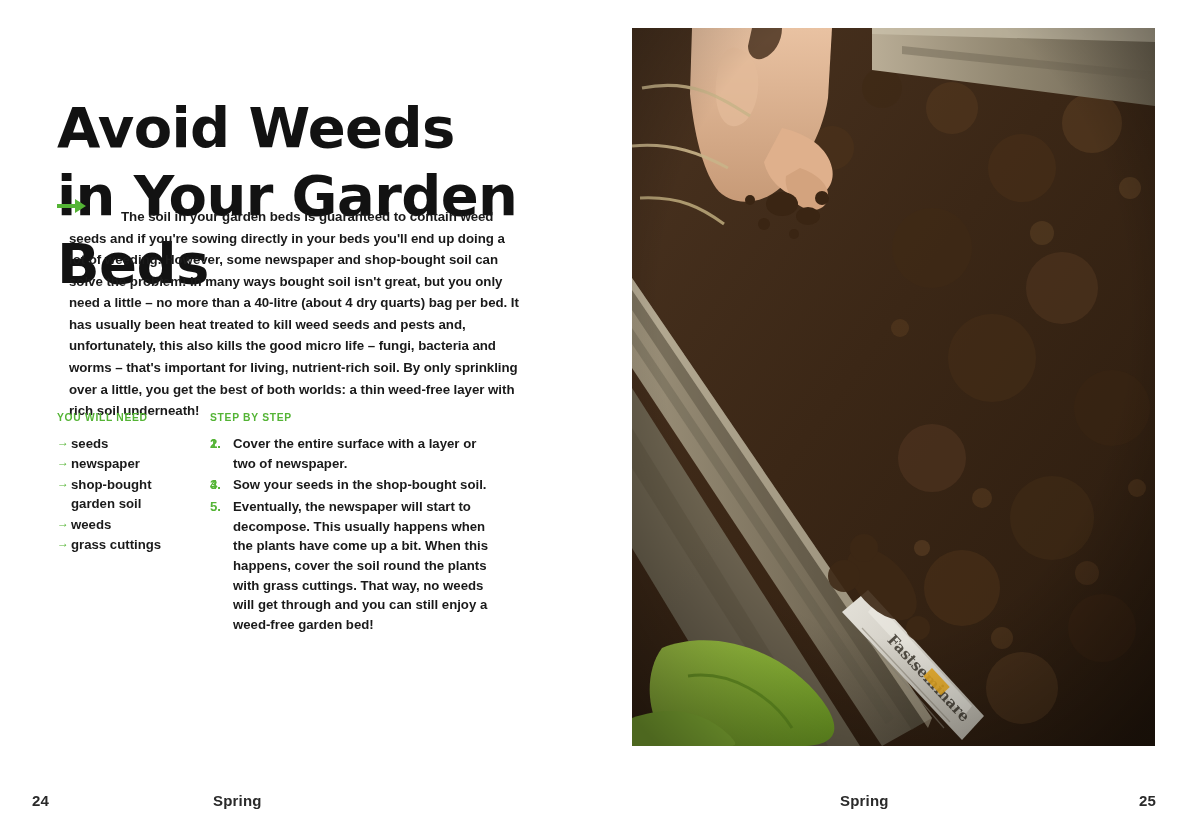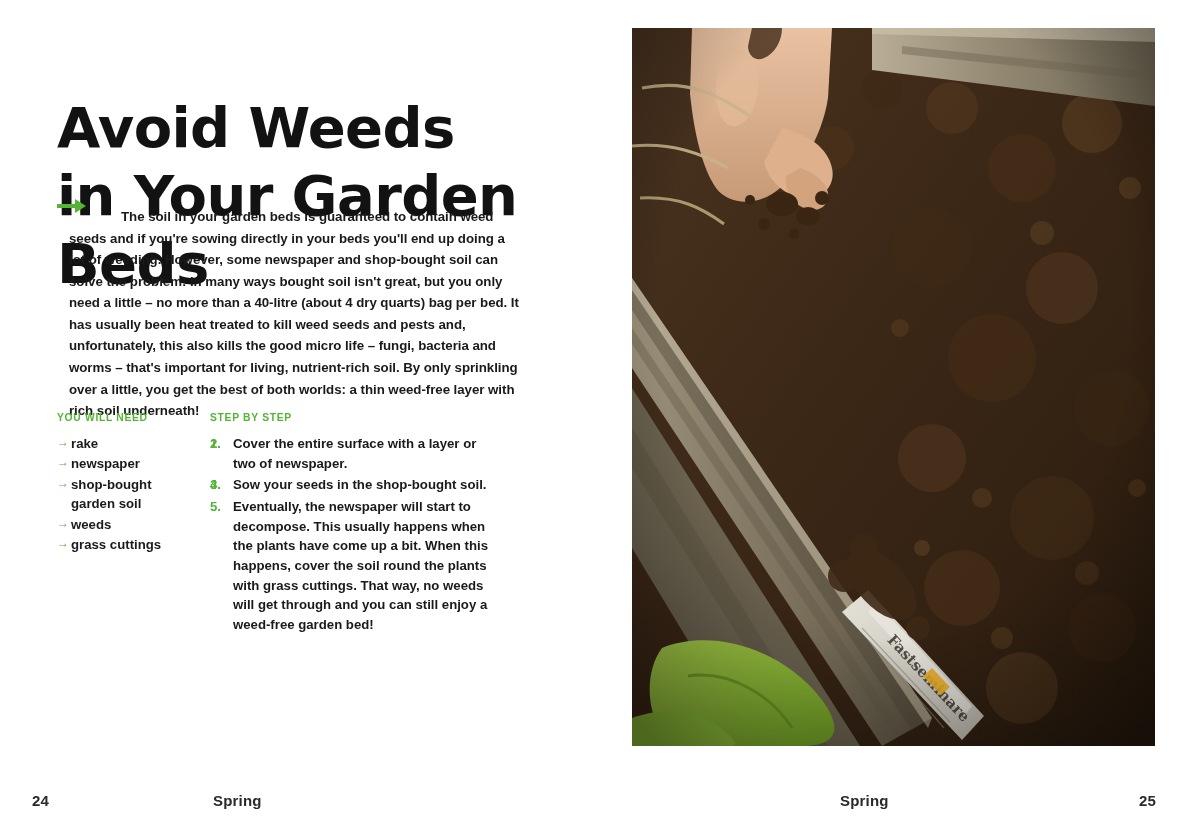--- a/index.html
+++ b/index.html
@@ -174,21 +174,21 @@
 
     <div class="intro-wrap">
       <p class="intro">The soil in your garden beds is guaranteed to contain weed seeds and if you're sowing directly in your beds you'll end up doing a lot of weeding. However, some newspaper and shop-bought soil can solve the problem! In many ways bought soil isn't great, but you only need a little – no more than a 40-litre (about 4 dry quarts) bag per bed. It has usually been heat treated to kill weed seeds and pests and, unfortunately, this also kills the good micro life – fungi, bacteria and worms – that's important for living, nutrient-rich soil. By only sprinkling over a little, you get the best of both worlds: a thin weed-free layer with rich soil underneath!</p>
     </div>
 
     <div class="columns">
 
       <div class="col-need">
         <div class="col-head">YOU WILL NEED</div>
         <ul class="need-list">
-          <li><span class="bullet-arrow">→</span><span>rake</span></li>
+          <li><span class="bullet-arrow">→</span><span>seeds</span></li>
           <li><span class="bullet-arrow">→</span><span>newspaper</span></li>
           <li><span class="bullet-arrow">→</span><span>shop-bought garden soil</span></li>
           <li><span class="bullet-arrow">→</span><span>weeds</span></li>
           <li><span class="bullet-arrow">→</span><span>grass cuttings</span></li>
         </ul>
       </div>
 
       <div class="col-steps">
         <div class="col-head">STEP BY STEP</div>
         <ol class="step-list">

